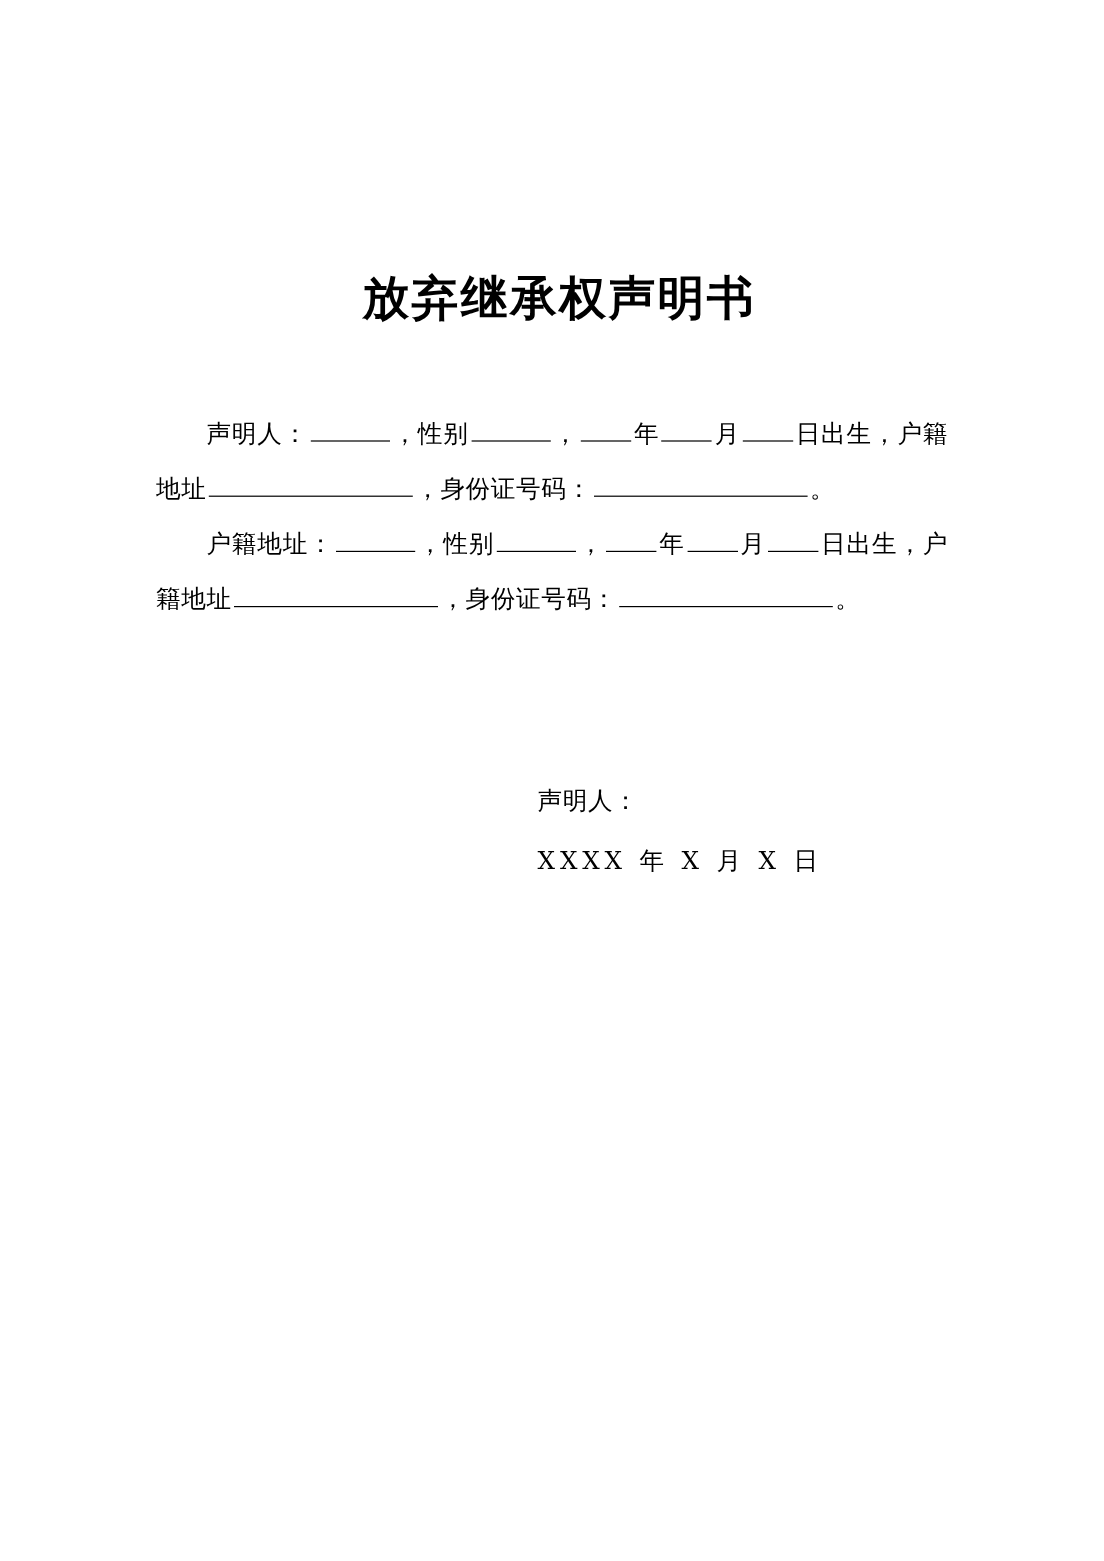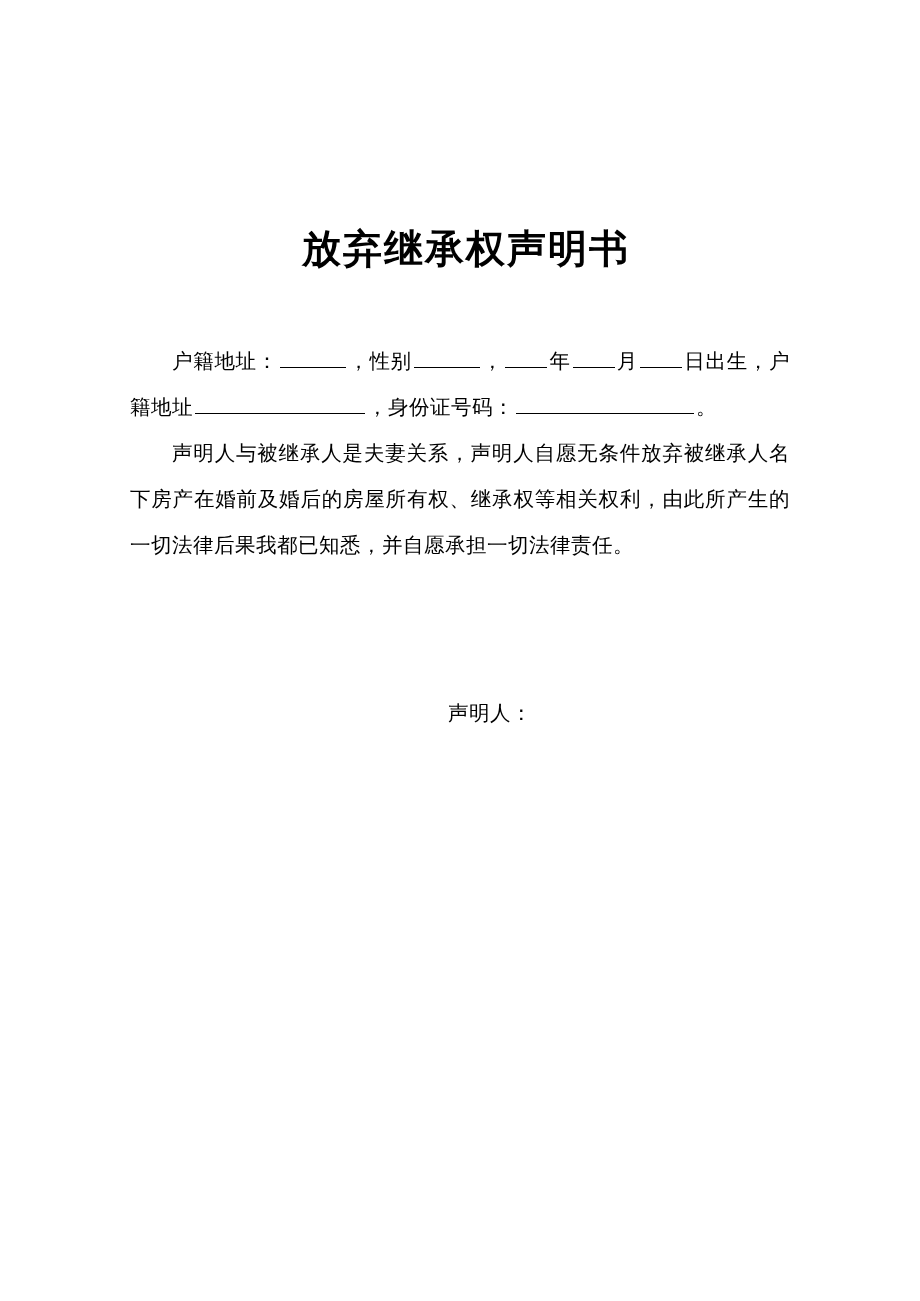--- a/index.html
+++ b/index.html
@@ -82,21 +82,22 @@
   }
 </style>
 </head>
 <body>
 
 <div class="page">
 
   <h1 class="doc-title">放弃继承权声明书</h1>
 
   <div class="body-block">
+    <p class="para indent"><span>声明人：</span><span class="blank b-sm"></span><span>，性别</span><span class="blank b-sm"></span><span>，</span><span class="blank b-xs"></span><span>年</span><span class="blank b-xs"></span><span>月</span><span class="blank b-xs"></span><span>日出生，户籍地址</span><span class="blank b-lg"></span><span>，身份证号码：</span><span class="blank b-xl"></span><span>。</span></p>
     <p class="para indent"><span>户籍地址：</span><span class="blank b-sm"></span><span>，性别</span><span class="blank b-sm"></span><span>，</span><span class="blank b-xs"></span><span>年</span><span class="blank b-xs"></span><span>月</span><span class="blank b-xs"></span><span>日出生，户籍地址</span><span class="blank b-lg"></span><span>，身份证号码：</span><span class="blank b-xl"></span><span>。</span></p>
-    <p class="para indent"><span>声明人与被继承人是夫妻关系，声明人自愿无条件放弃被继承人名下房产在婚前及婚后的房屋所有权、继承权等相关权利，由此所产生的一切法律后果我都已知悉，并自愿承担一切法律责任。</span></p>
   </div>
 
   <div class="sign-block">
     <p class="sign-line">声明人：</p>
+    <p class="date-line">XXXX 年 X 月 X 日</p>
   </div>
 
 </div>
 
 </body></html>

